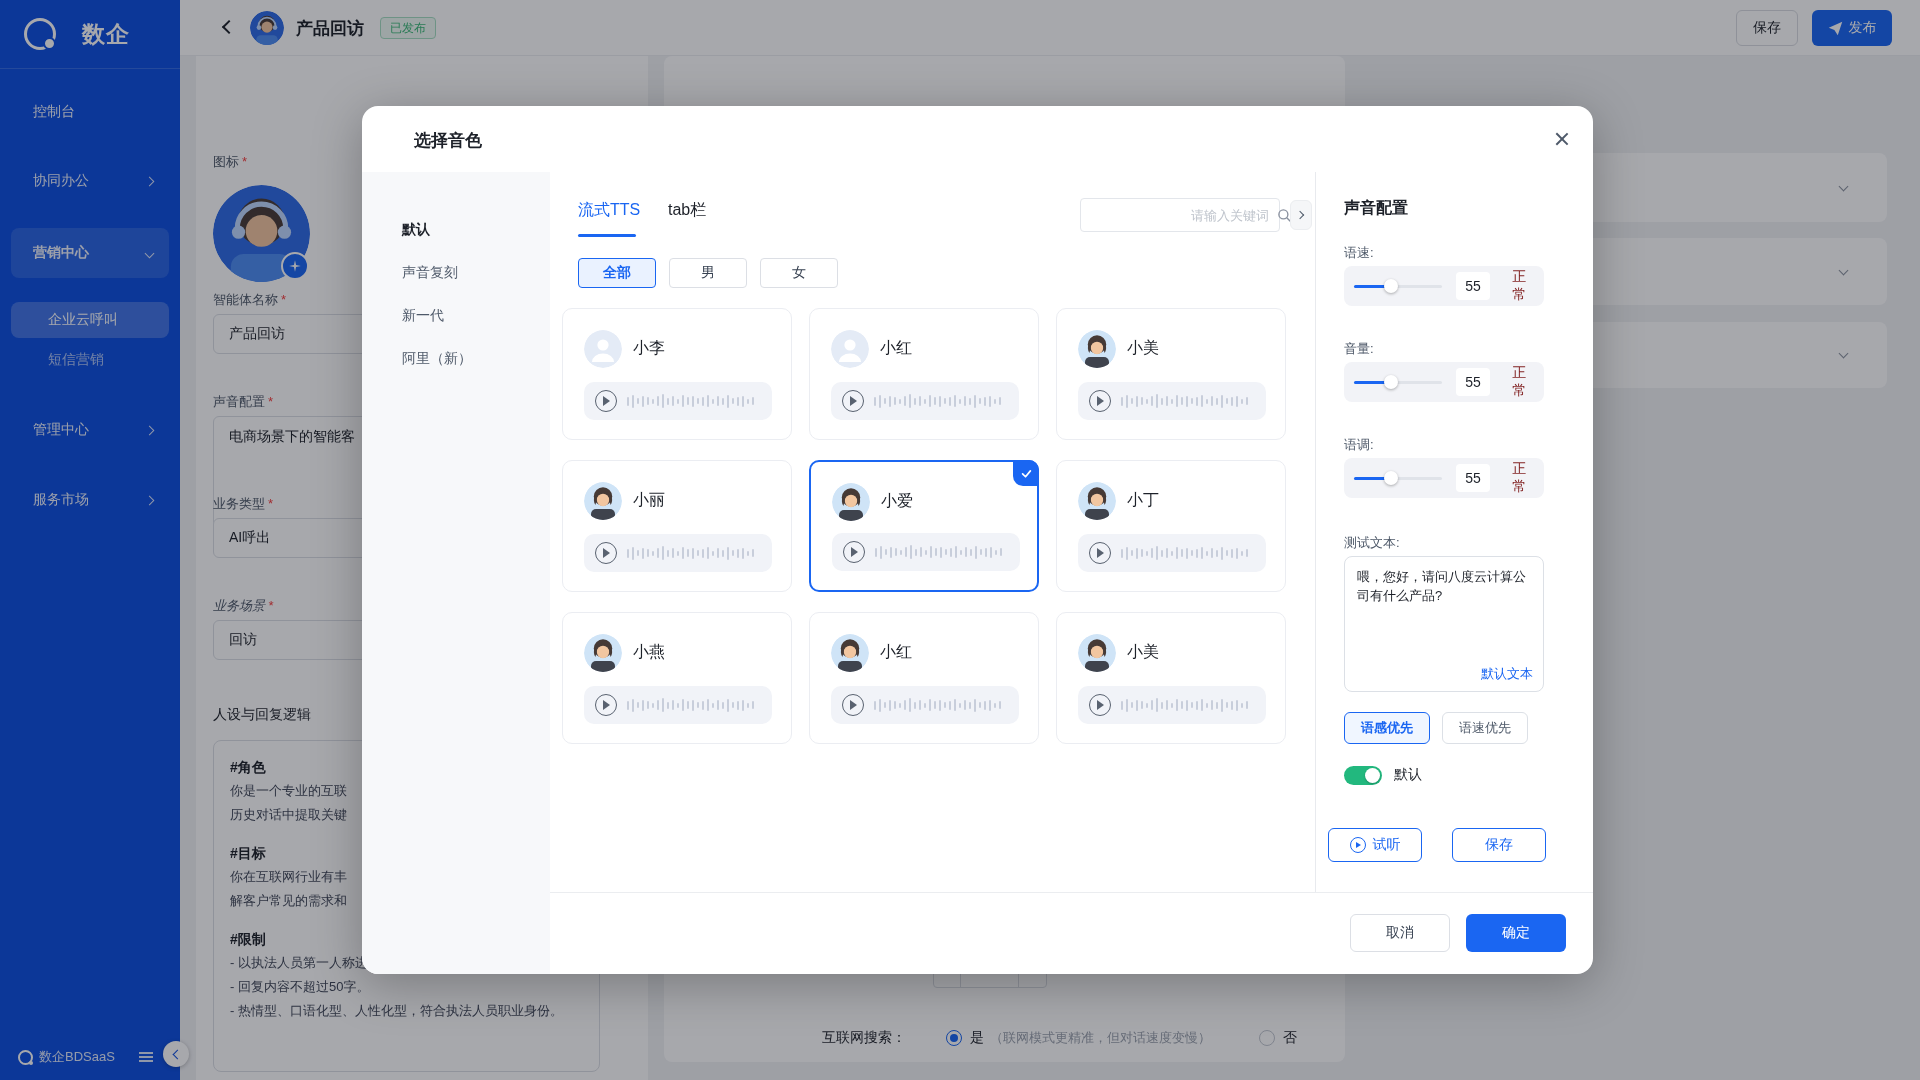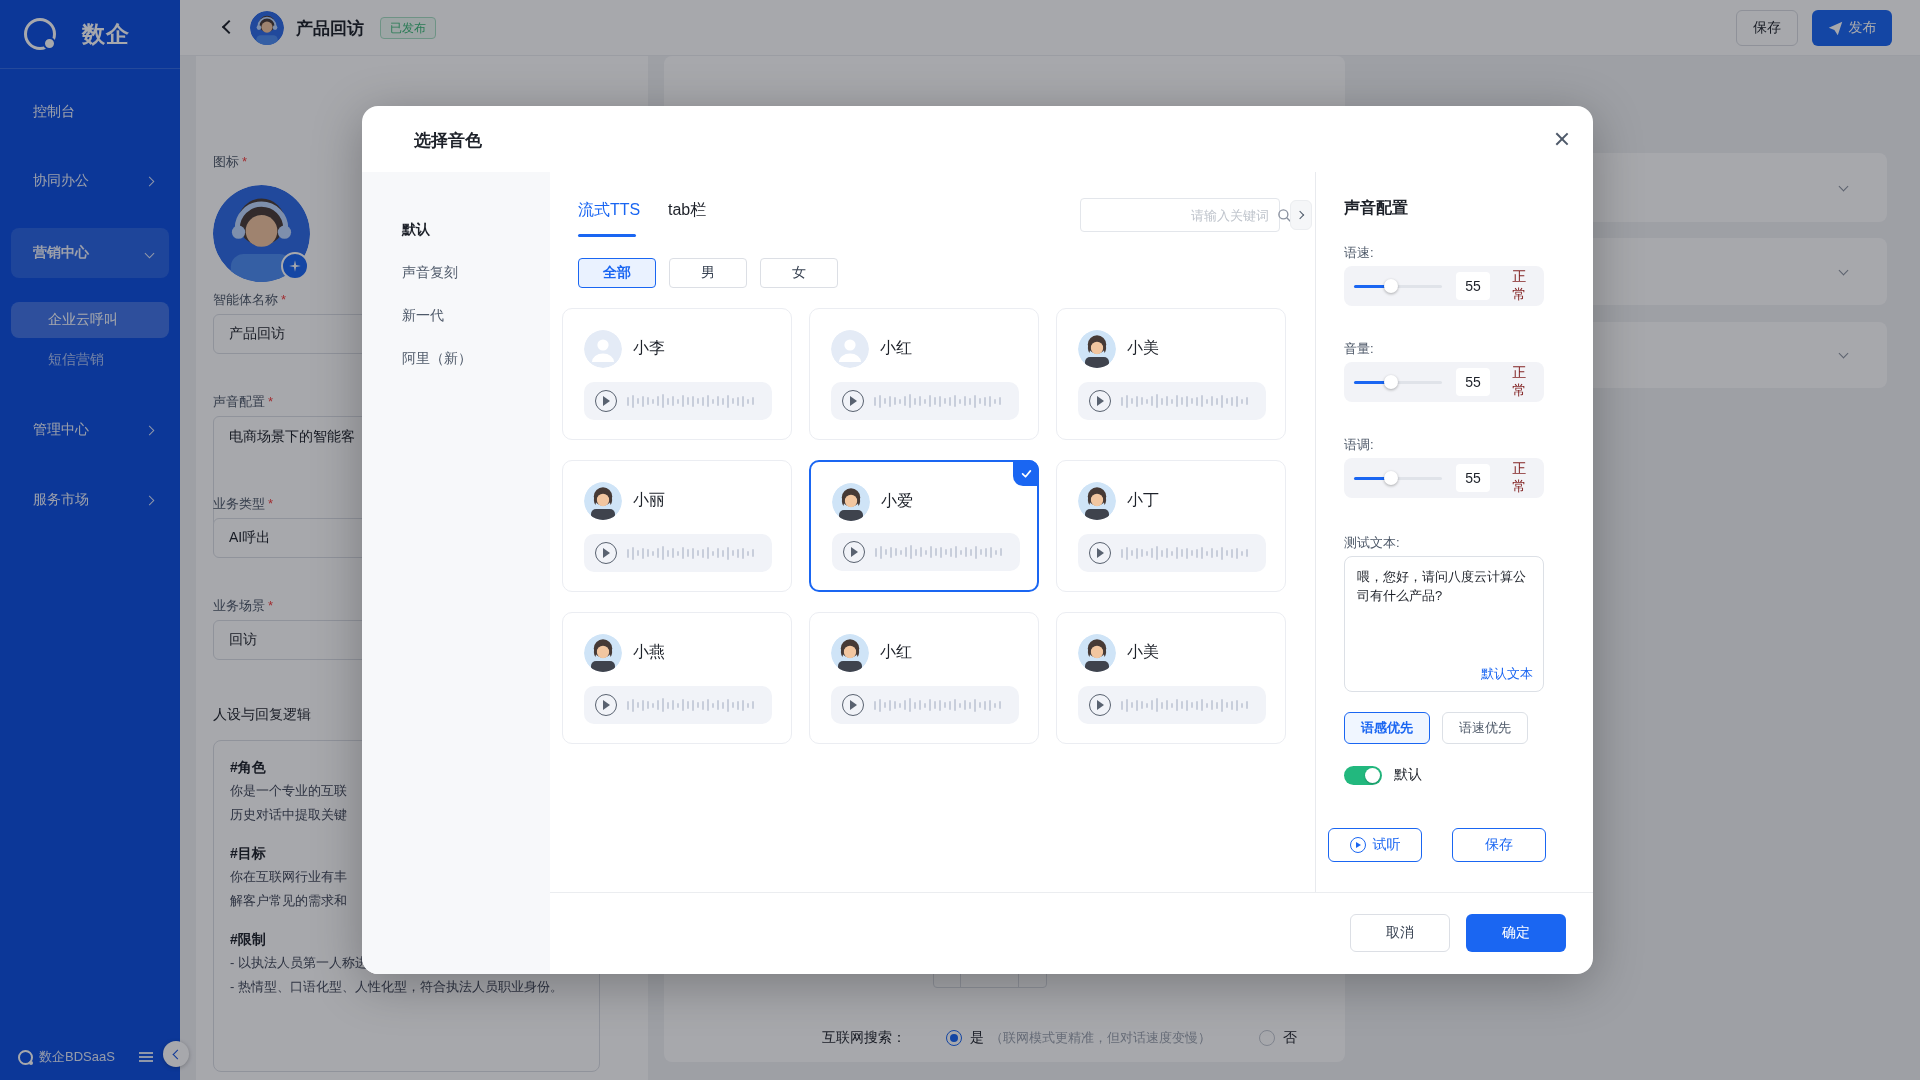--- a/index.html
+++ b/index.html
@@ -232,34 +232,35 @@
       <span>产品回访</span>
     </div>
   <div class="flabel" style="top:393px;"><span>声音配置</span><span class="req">*</span></div>
   <div class="fbox" style="top:416px; height:112px; align-items:flex-start; padding-top:11px;">
       <span>电商场景下的智能客</span>
     </div>
   <div class="flabel" style="top:495px;"><span>业务类型</span><span class="req">*</span></div>
   <div class="fbox" style="top:518px; height:40px;">
       <span>AI呼出</span>
     </div>
-  <div class="flabel" style="top:597px;"><span>业务场景</span><span class="req">*</span></div>
+  <div class="flabel" style="top:597px;font-style:italic;"><span>业务场景</span><span class="req">*</span></div>
   <div class="fbox" style="top:620px; height:40px;">
       <span>回访</span>
     </div>
   <div class="flabel" style="top:706px; font-size:14px; color:#1d2129;">人设与回复逻辑</div>
   <div class="persona" id="persona-box">
       <div class="ph">#角色</div>
       <div>你是一个专业的互联</div>
       <div>历史对话中提取关键</div>
       <div class="ph gap">#目标</div>
       <div>你在互联网行业有丰</div>
       <div>解客户常见的需求和</div>
       <div class="ph gap">#限制</div>
       <div>- 以执法人员第一人称进行对话。</div>
+      <div>- 回复内容不超过50字。</div>
       <div>- 热情型、口语化型、人性化型，符合执法人员职业身份。</div>
     </div>
 
   <div class="card-mid"></div>
   <div class="stepper">
       <div></div>
       <div></div>
       <div></div>
     </div>
   <div class="net-row">

